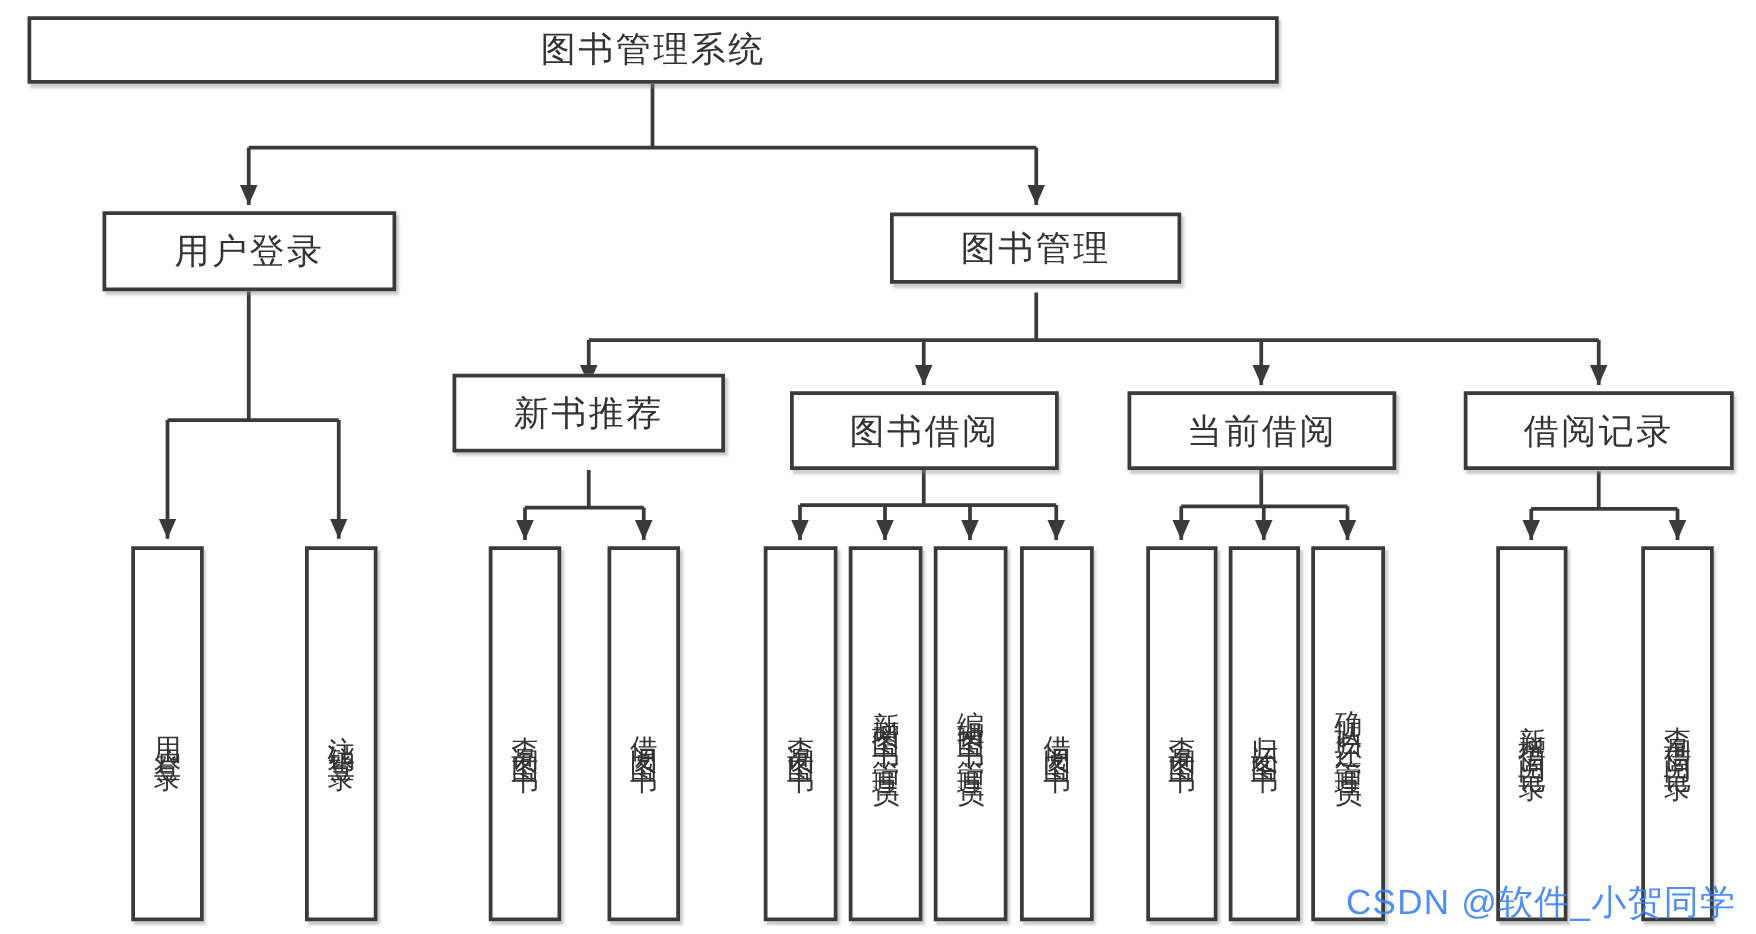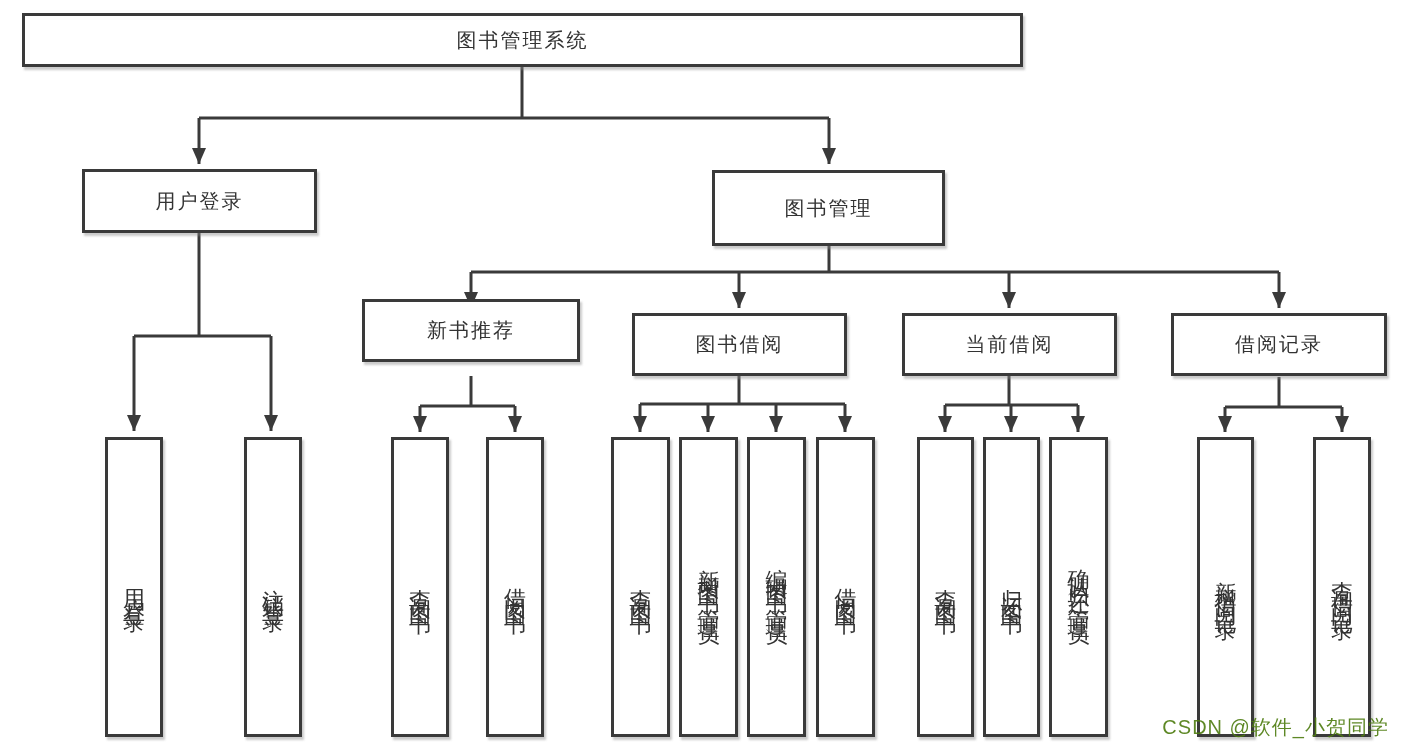--- a/index.html
+++ b/index.html
@@ -20,40 +20,40 @@
     position: absolute;
     background: #ffffff;
     border: 3px solid #3a3a3a;
     box-sizing: border-box;
     display: flex;
     align-items: center;
     justify-content: center;
     box-shadow: 2px 3px 2px rgba(140,140,140,0.45);
   }
   .node .hlabel {
-    font-size: 20px;
+    font-size: 28px;
     letter-spacing: 2px;
     color: #333333;
     white-space: nowrap;
   }
   .node .vlabel {
     writing-mode: vertical-rl;
     text-orientation: mixed;
     font-size: 22px;
     letter-spacing: 8px;
     line-height: 1.1;
     color: #333333;
     white-space: nowrap;
   }
   .watermark {
     position: absolute;
     right: 16px;
     bottom: 6px;
-    font-size: 20px;
-    color: #4d7c0f;
+    font-size: 28px;
+    color: #3b82f6;
     letter-spacing: 1px;
     z-index: 5;
     opacity: 0.9;
   }
 </style>
 </head>
 <body>
 
 <div id="stage">
 
@@ -100,21 +100,21 @@
     </g>
   </svg>
 
   <div class="node" style="left:22px;top:13px;width:1001px;height:54px">
     <span class="hlabel">图书管理系统</span>
   </div>
 
   <div class="node" style="left:82px;top:169px;width:235px;height:64px">
     <span class="hlabel">用户登录</span>
   </div>
-  <div class="node" style="left:712px;top:170px;width:233px;height:76px">
+  <div class="node" style="left:712px;top:170px;width:233px;height:57px">
     <span class="hlabel">图书管理</span>
   </div>
 
   <div class="node" style="left:362px;top:299px;width:218px;height:63px">
     <span class="hlabel">新书推荐</span>
   </div>
   <div class="node" style="left:902px;top:313px;width:215px;height:63px">
     <span class="hlabel">当前借阅</span>
   </div>
   <div class="node" style="left:632px;top:313px;width:215px;height:63px">

